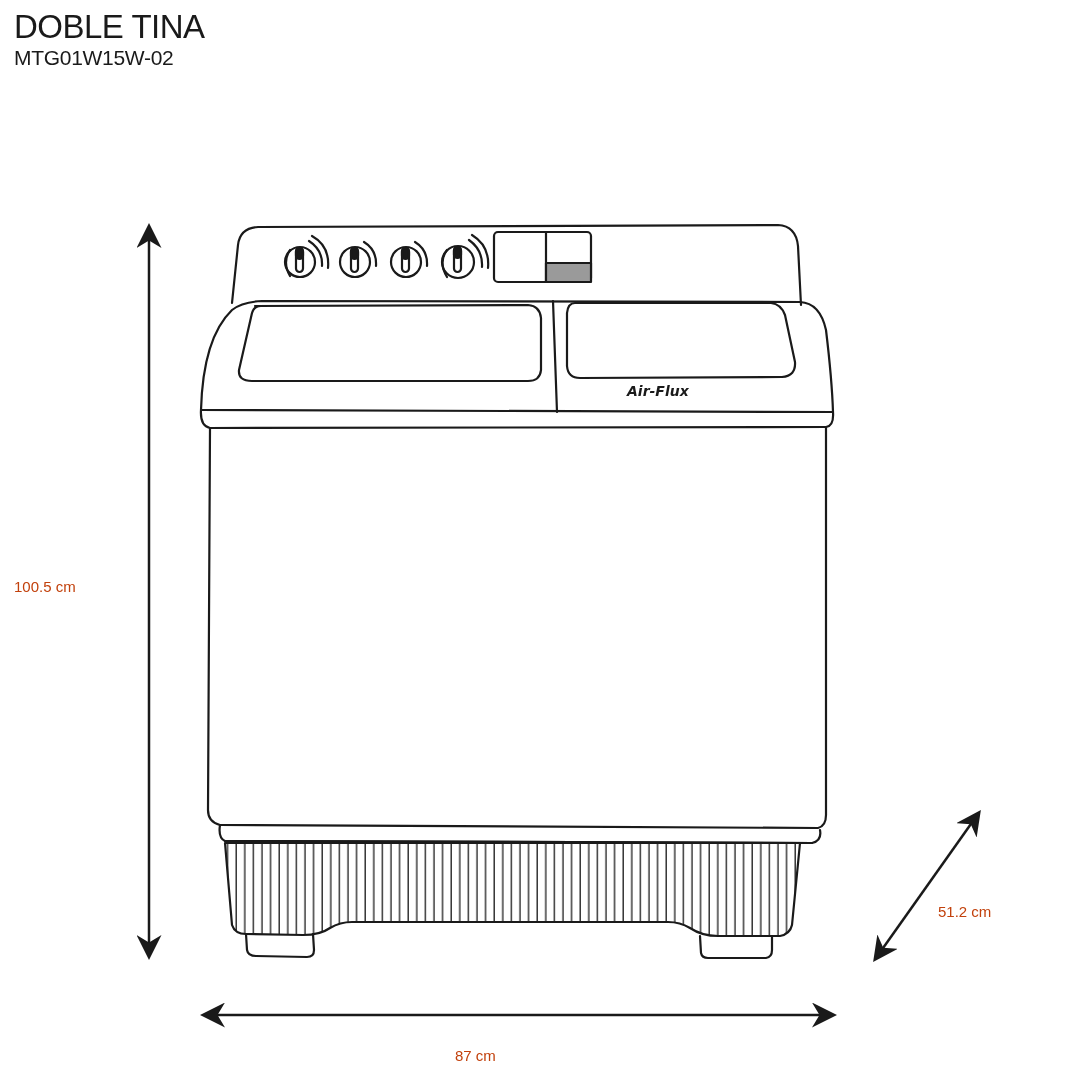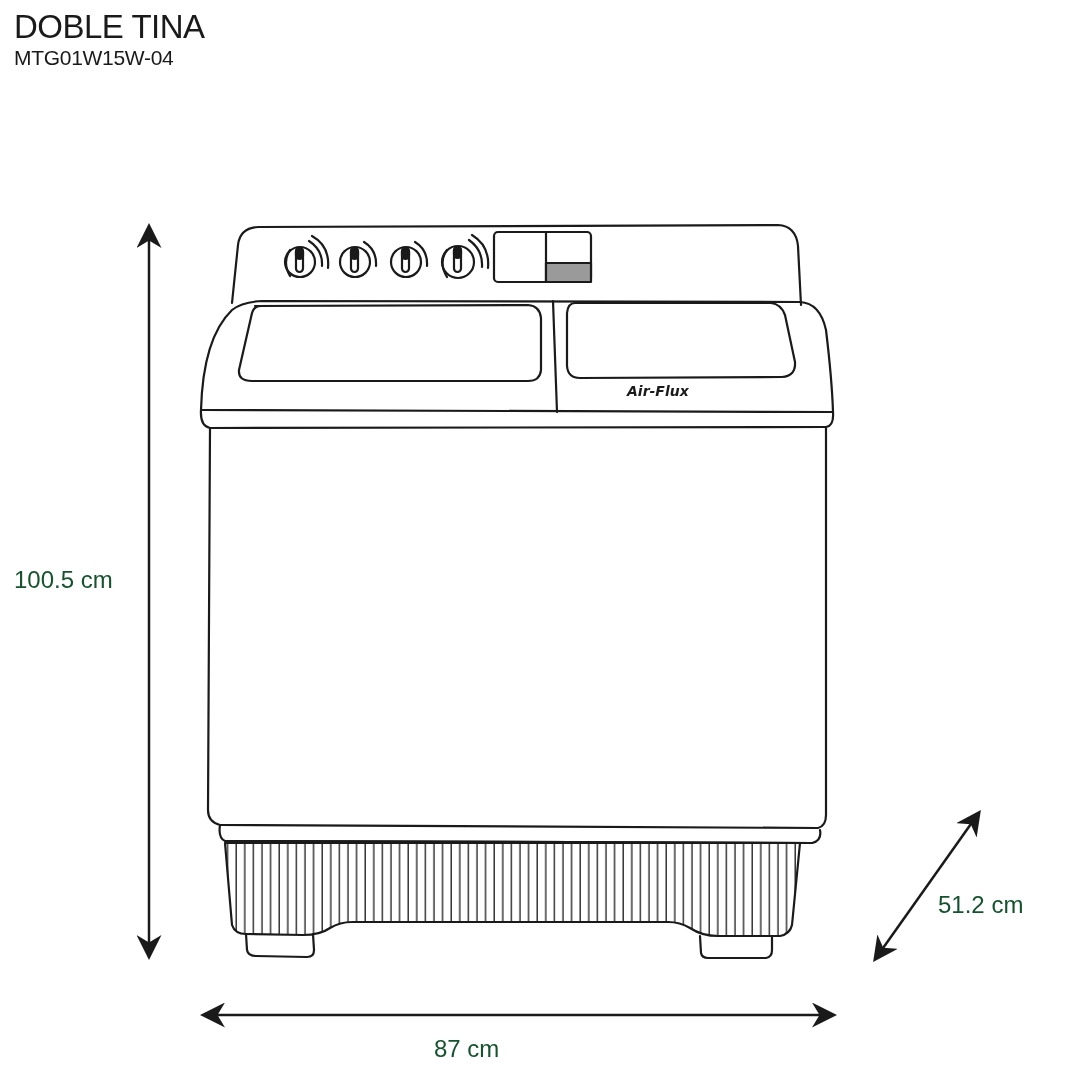--- a/index.html
+++ b/index.html
@@ -1,31 +1,31 @@
 <!DOCTYPE html>
 <html><head>
 <meta charset="utf-8">
 <style>
   html, body { margin:0; padding:0; background:#ffffff; }
   body { width:1071px; height:1071px; position:relative; overflow:hidden;
          font-family:"Liberation Sans", "DejaVu Sans", sans-serif; color:#1a1a1a; }
   .title { position:absolute; left:14px; top:8px; font-size:33px; letter-spacing:-0.5px; }
   .model { position:absolute; left:14px; top:46px; font-size:21px; letter-spacing:-0.3px; }
-  .dim { position:absolute; font-size:24px; color:#14532d; }
+  .dim { position:absolute; font-size:15px; color:#c2410c;margin-top:12px; }
   #dim-h { left:14px; top:566px; }
-  #dim-w { left:434px; top:1035px; }
+  #dim-w { left:455px; top:1035px; }
   #dim-d { left:938px; top:891px; }
   svg { position:absolute; left:0; top:0; }
   .brand { font-family:"DejaVu Sans", sans-serif; font-style:italic; font-weight:bold; font-size:14px; fill:#1a1a1a; }
 </style>
 </head>
 <body>
 
 <div class="title">DOBLE TINA</div>
-<div class="model">MTG01W15W-04</div>
+<div class="model">MTG01W15W-02</div>
 
 <svg width="1071" height="1071" viewBox="0 0 1071 1071">
   <defs>
     <marker id="arrow" markerWidth="10" markerHeight="10" refX="8" refY="5" orient="auto-start-reverse" markerUnits="strokeWidth">
       <path d="M0,0 L10,5 L0,10 L3,5 Z" fill="#1a1a1a"></path>
     </marker>
     <pattern id="vents" width="8.6" height="10" patternUnits="userSpaceOnUse">
       <line x1="4" y1="0" x2="4" y2="10" stroke="#1a1a1a" stroke-width="1.3"></line>
     </pattern>
   </defs>

